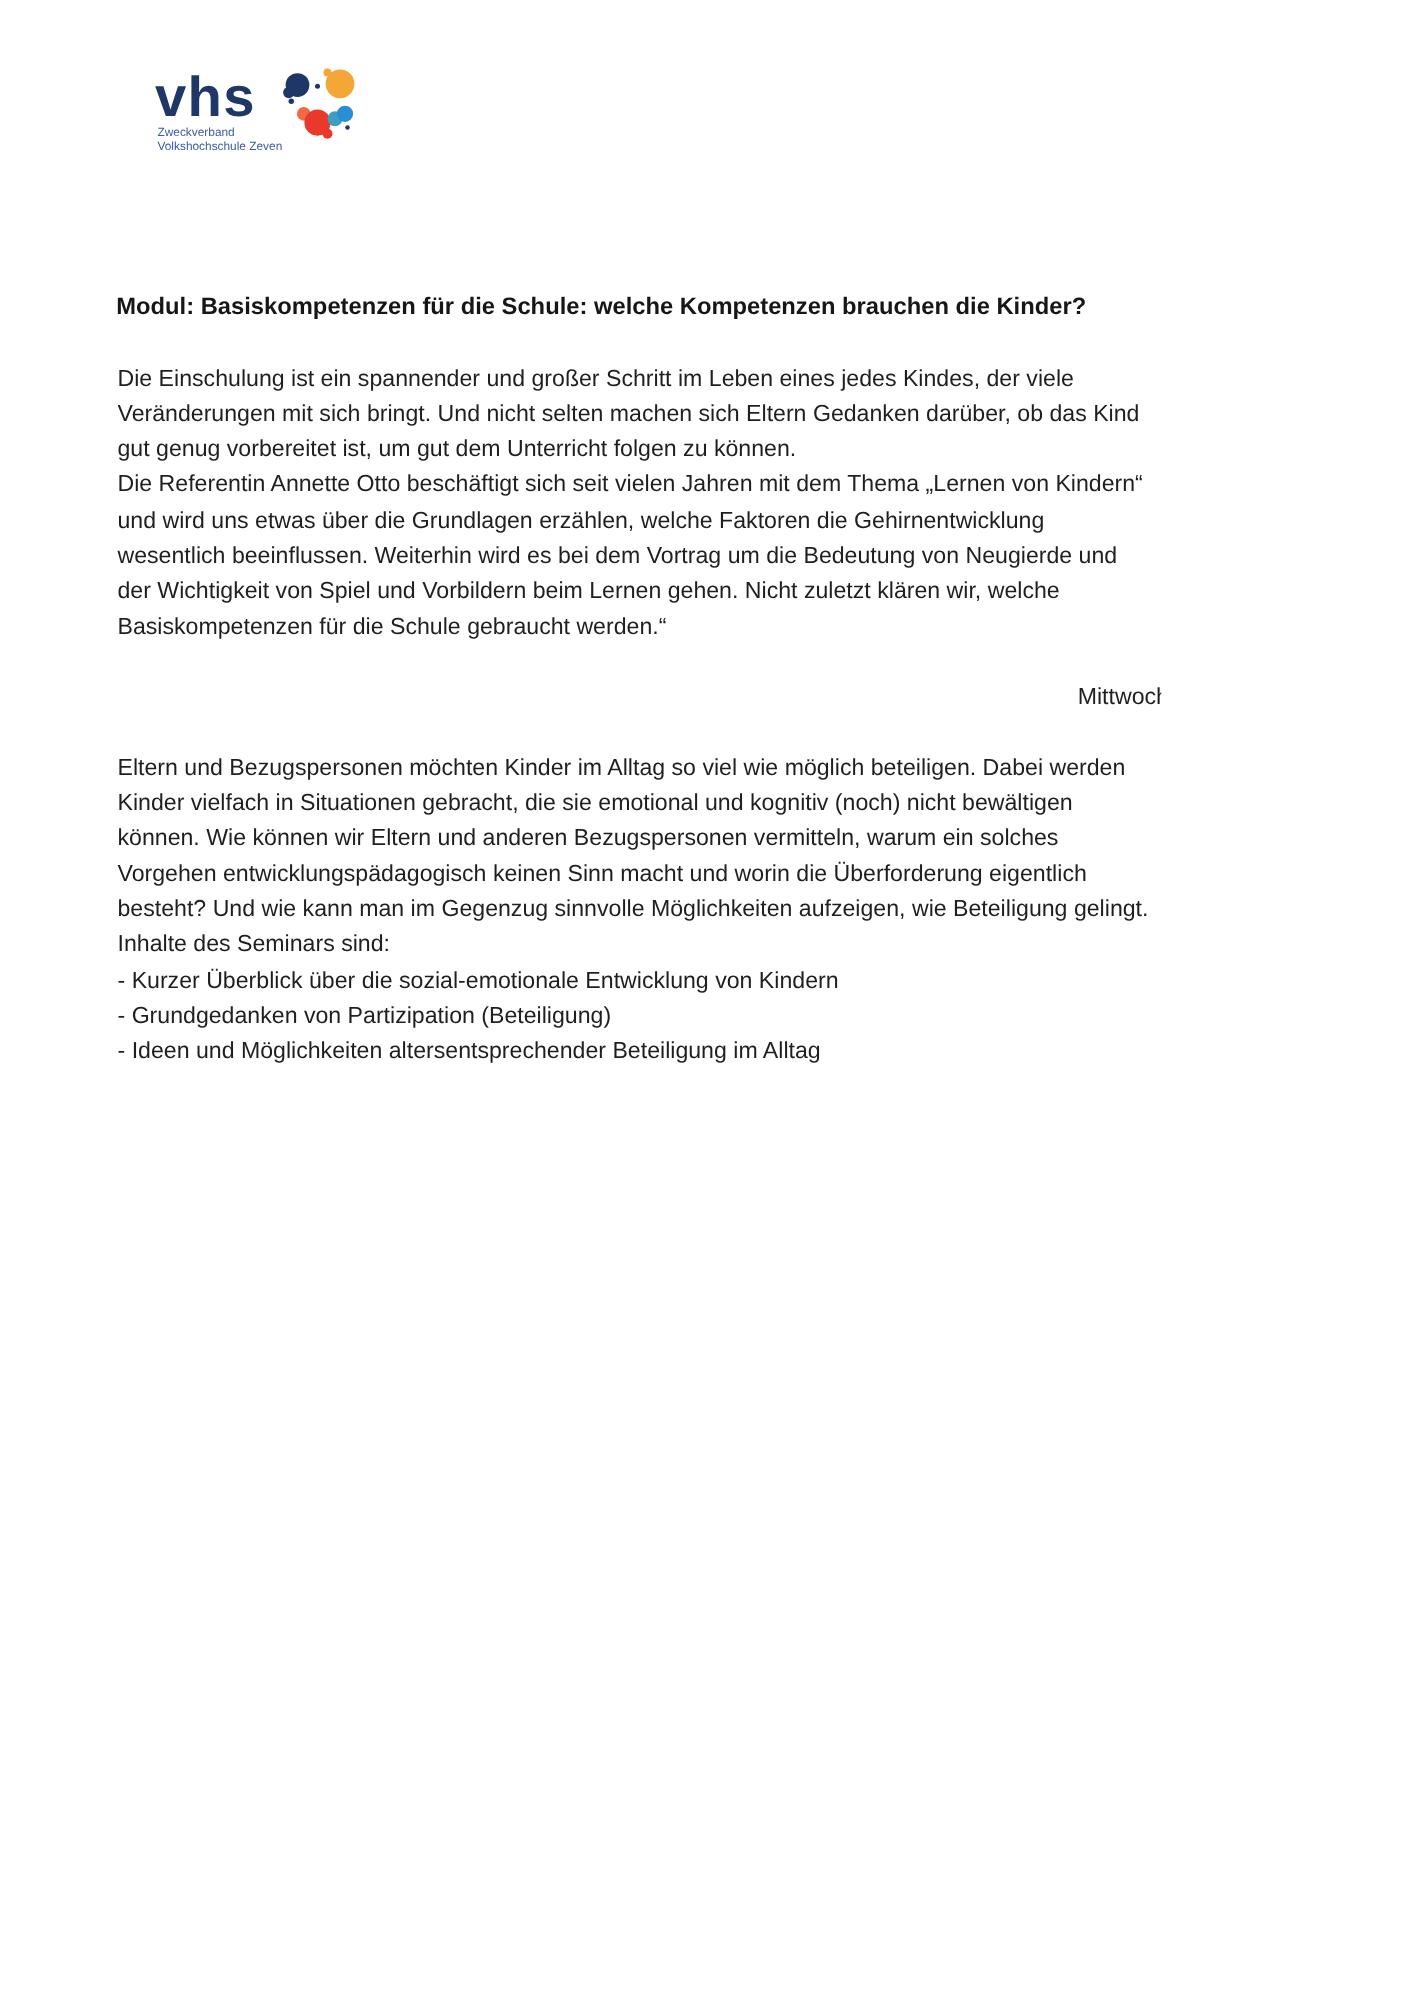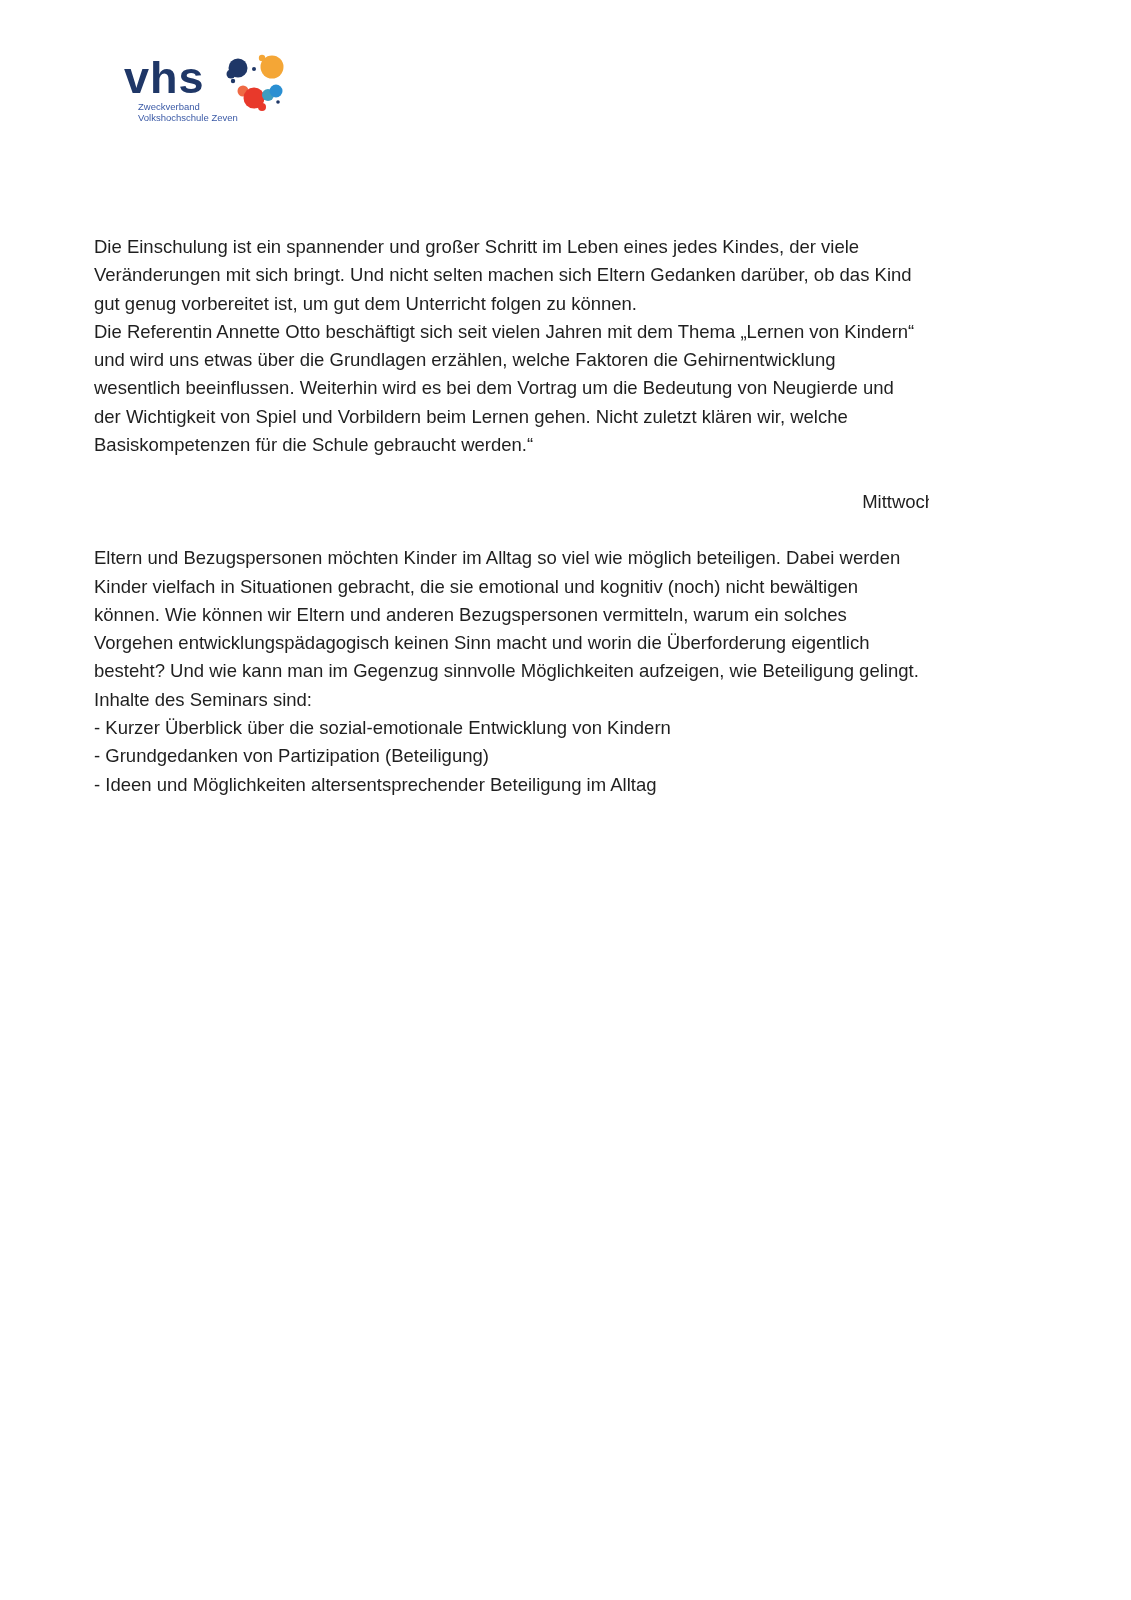--- a/index.html
+++ b/index.html
@@ -26,21 +26,21 @@
   }
   .logo-word {
     font-size: 45px;
     font-weight: bold;
     letter-spacing: 1px;
     line-height: 40px;
     color: #1f3767;
   }
   .logo-sub {
     margin-top: 3px;
-    margin-left: 14px;
+    margin-left: 2px;
     font-size: 9.5px;
     line-height: 11px;
     color: #3b5aa6;
     white-space: pre-line;
   }
   .logo-dots {
     position: absolute;
     left: 220px;
     top: 46px;
     width: 72px;
@@ -101,20 +101,21 @@
     <circle cx="42" cy="61" r="4" fill="#e8392b"></circle>
 
     <circle cx="48" cy="49" r="6" fill="#3e9dc0"></circle>
     <circle cx="56" cy="45" r="6.5" fill="#2a8fd2"></circle>
 
     <circle cx="58" cy="56" r="1.8" fill="#1f3767"></circle>
   </svg>
 
   <div class="content">
 
+    <h2 class="section-heading">Modul: Basiskompetenzen für die Schule: welche Kompetenzen brauchen die Kinder?</h2>
     <p class="para">Die Einschulung ist ein spannender und großer Schritt im Leben eines jedes Kindes, der viele
 Veränderungen mit sich bringt. Und nicht selten machen sich Eltern Gedanken darüber, ob das Kind
 gut genug vorbereitet ist, um gut dem Unterricht folgen zu können.
 Die Referentin Annette Otto beschäftigt sich seit vielen Jahren mit dem Thema „Lernen von Kindern“
 und wird uns etwas über die Grundlagen erzählen, welche Faktoren die Gehirnentwicklung
 wesentlich beeinflussen. Weiterhin wird es bei dem Vortrag um die Bedeutung von Neugierde und
 der Wichtigkeit von Spiel und Vorbildern beim Lernen gehen. Nicht zuletzt klären wir, welche
 Basiskompetenzen für die Schule gebraucht werden.“</p>
     <p class="date-line">Mittwoch: 18.03.2026</p>
 

